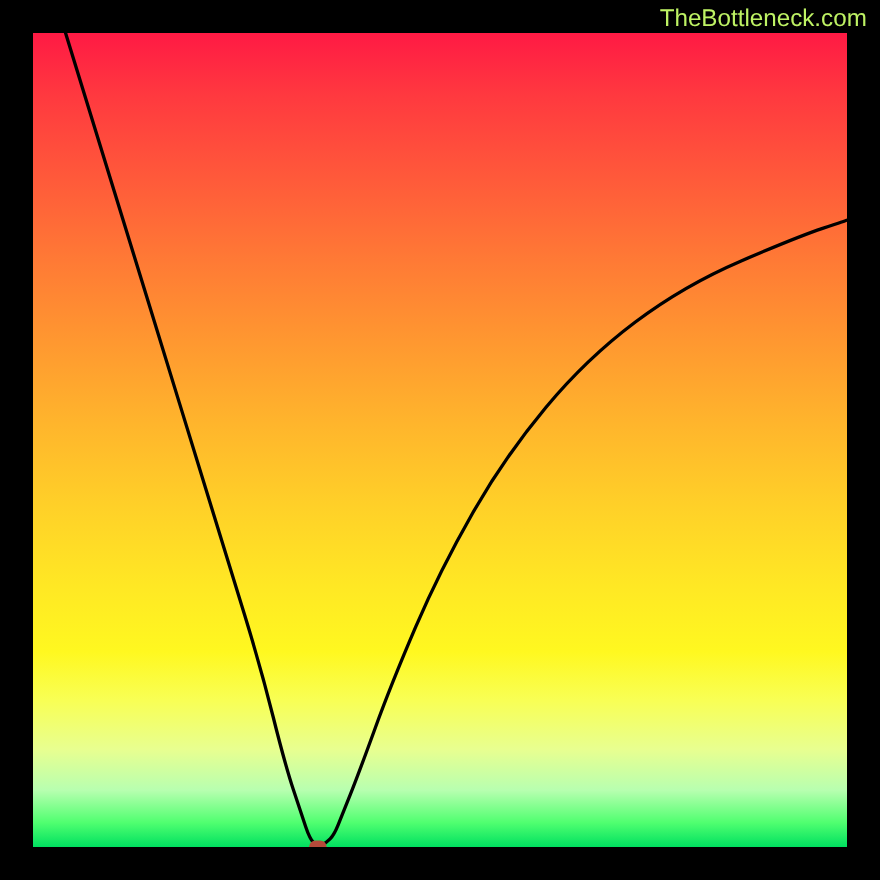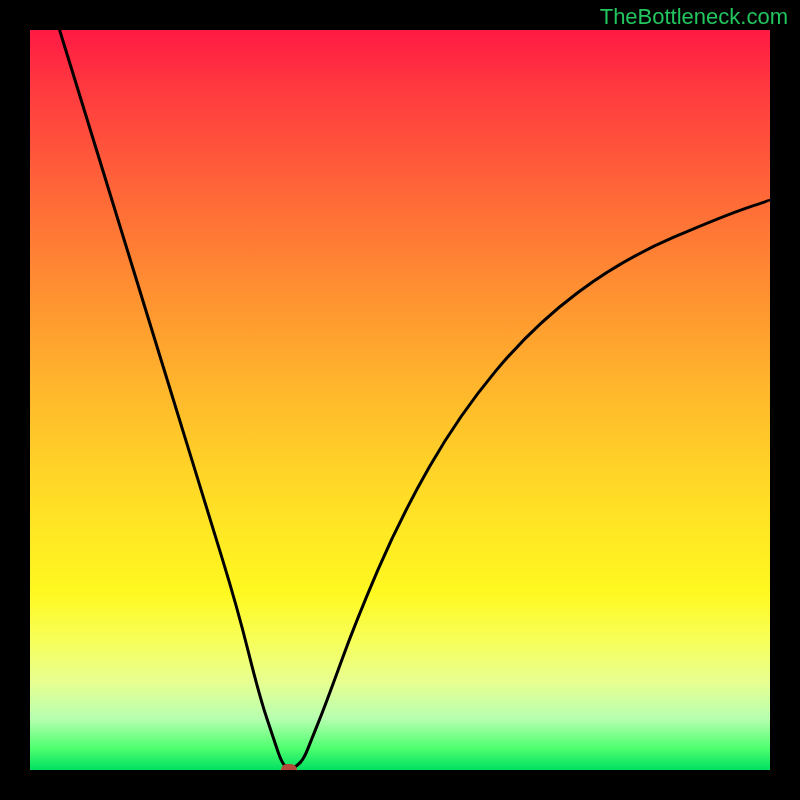--- a/index.html
+++ b/index.html
@@ -14,21 +14,21 @@
   .frame {
     position: relative;
     width: 800px;
     height: 800px;
     background: #000;
   }
   .watermark {
     position: absolute;
     top: 4px;
     right: 12px;
-    color: #22c55e;
+    color: #bef264;
     font-size: 22px;
     font-weight: 500;
     z-index: 10;
     font-family: Arial, sans-serif;
   }
   .plot-area {
     position: absolute;
     left: 30px;
     top: 30px;
     width: 740px;

